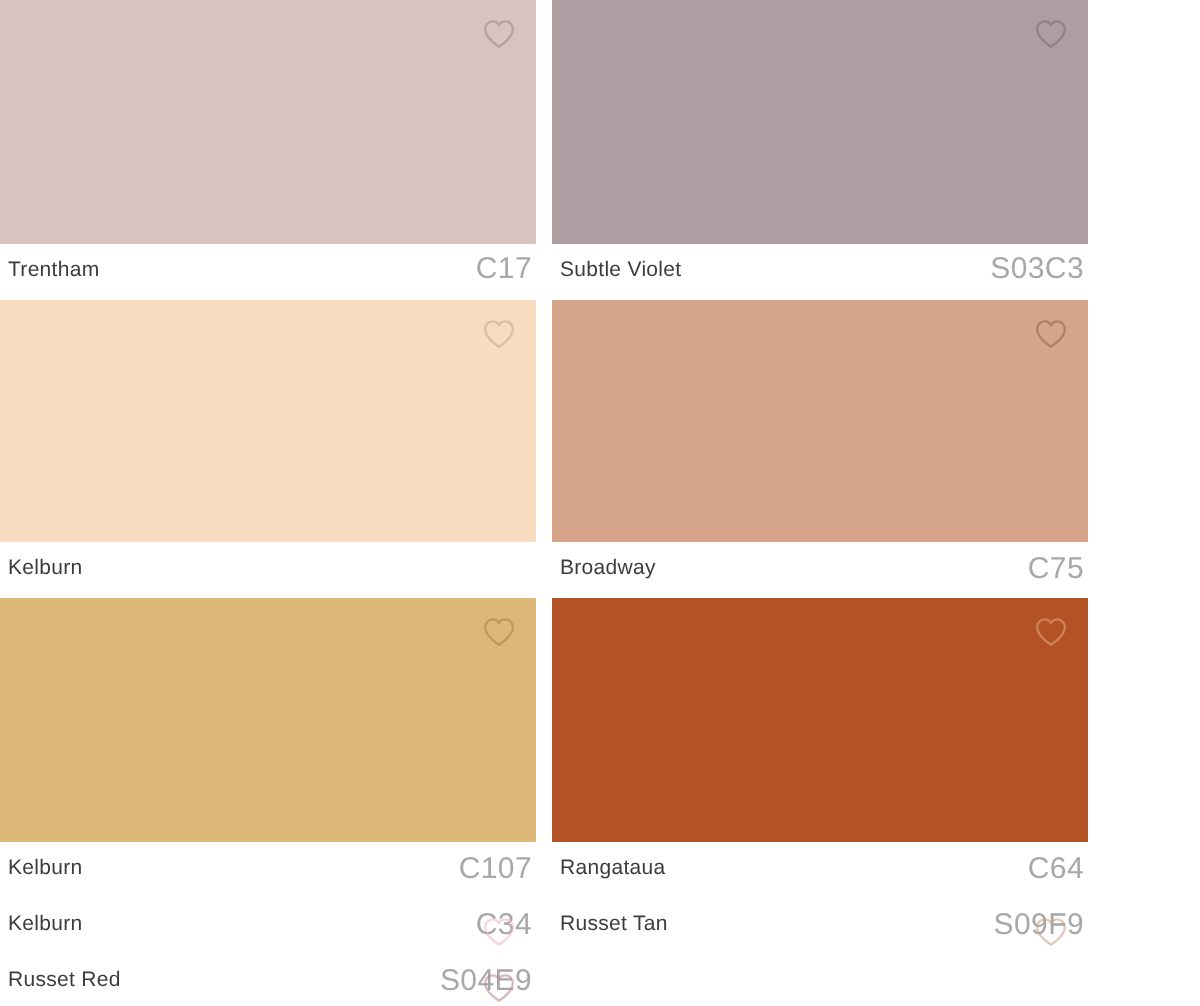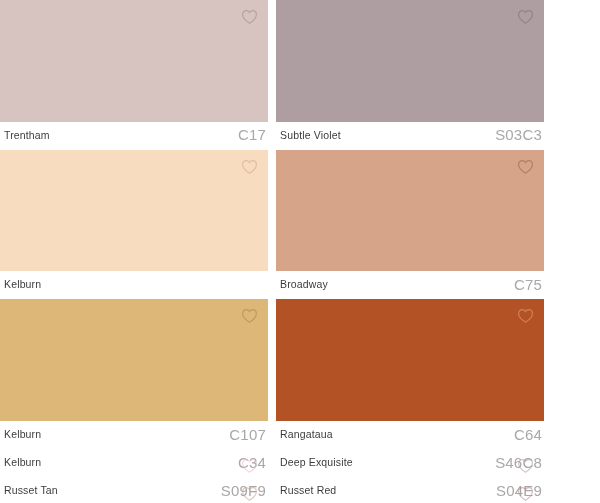--- a/index.html
+++ b/index.html
@@ -170,33 +170,20 @@
             <path d="M8.5 14.3 C8.5 14.3 1.6 10.1 1.6 5.6 C1.6 3.3 3.3 1.7 5.3 1.7 C6.8 1.7 7.9 2.5 8.5 3.5 C9.1 2.5 10.2 1.7 11.7 1.7 C13.7 1.7 15.4 3.3 15.4 5.6 C15.4 10.1 8.5 14.3 8.5 14.3 Z" fill="none" stroke="#f0b6bf" stroke-width="1.2"></path>
           </svg>
         </span>
       </div>
       <div class="swatch-meta">
         <span class="swatch-name">Kelburn</span>
         <span class="swatch-code">C34</span>
       </div>
     </div>
     <div class="swatch-card">
-      <div class="swatch-chip" style="background-color: rgb(94, 63, 86);">
-        <span class="fav-icon">
-          <svg viewBox="0 0 17 16" xmlns="http://www.w3.org/2000/svg">
-            <path d="M8.5 14.3 C8.5 14.3 1.6 10.1 1.6 5.6 C1.6 3.3 3.3 1.7 5.3 1.7 C6.8 1.7 7.9 2.5 8.5 3.5 C9.1 2.5 10.2 1.7 11.7 1.7 C13.7 1.7 15.4 3.3 15.4 5.6 C15.4 10.1 8.5 14.3 8.5 14.3 Z" fill="none" stroke="#b091a8" stroke-width="1.2"></path>
-          </svg>
-        </span>
-      </div>
-      <div class="swatch-meta">
-        <span class="swatch-name">Deep Exquisite</span>
-        <span class="swatch-code">S46C8</span>
-      </div>
-    </div>
-    <div class="swatch-card">
       <div class="swatch-chip" style="background-color: rgb(126, 75, 49);">
         <span class="fav-icon">
           <svg viewBox="0 0 17 16" xmlns="http://www.w3.org/2000/svg">
             <path d="M8.5 14.3 C8.5 14.3 1.6 10.1 1.6 5.6 C1.6 3.3 3.3 1.7 5.3 1.7 C6.8 1.7 7.9 2.5 8.5 3.5 C9.1 2.5 10.2 1.7 11.7 1.7 C13.7 1.7 15.4 3.3 15.4 5.6 C15.4 10.1 8.5 14.3 8.5 14.3 Z" fill="none" stroke="#caa088" stroke-width="1.2"></path>
           </svg>
         </span>
       </div>
       <div class="swatch-meta">
         <span class="swatch-name">Russet Tan</span>
         <span class="swatch-code">S09F9</span>

